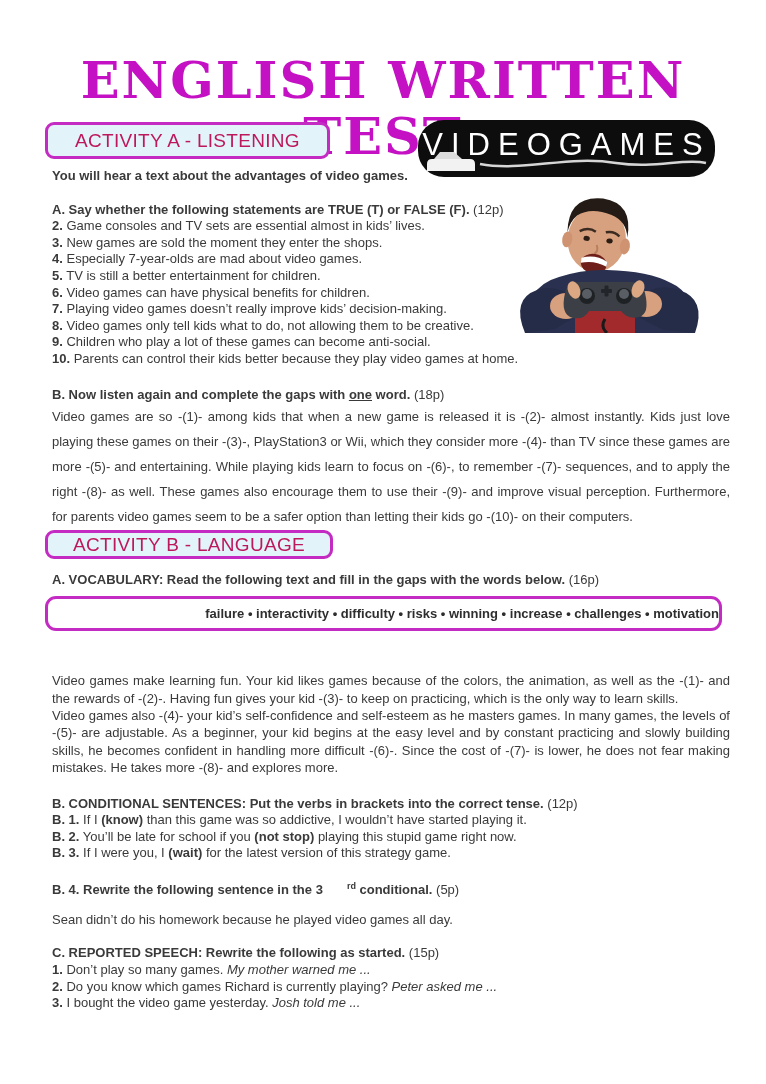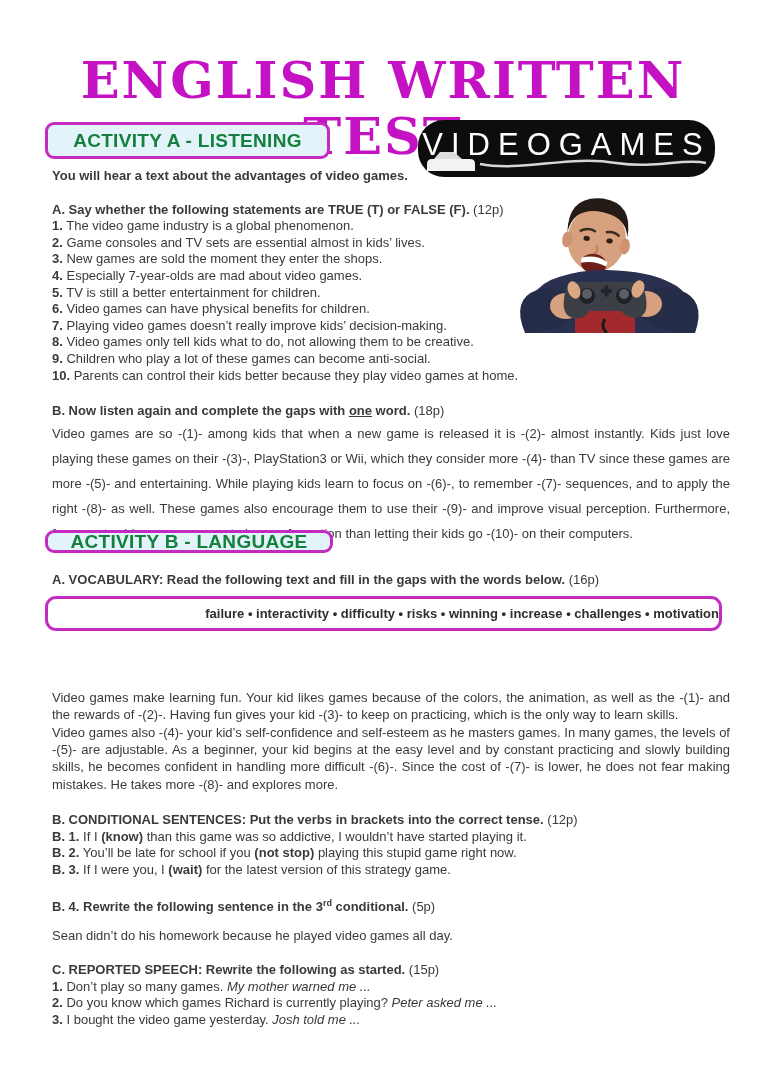--- a/index.html
+++ b/index.html
@@ -5,23 +5,23 @@
   html,body{margin:0;padding:0;background:#ffffff;}
   .page{position:relative;width:766px;height:1084px;background:#ffffff;overflow:hidden;
         font-family:"Liberation Sans",sans-serif;color:#3a3a3a;}
   
   .title{position:absolute;top:52px;left:0;width:766px;text-align:center;margin:0;
          font-family:"DejaVu Serif",serif;font-weight:bold;font-size:51px;line-height:1.1;
          letter-spacing:2px;color:#c411c4;}
   
   .act-box{position:absolute;box-sizing:border-box;border:3px solid #c32bc3;border-radius:9px;
            background:#e2f3fa;display:flex;align-items:center;justify-content:center;
-           font-weight:bold;font-size:19px;color:#15803d;letter-spacing:0.3px;}
+           font-weight:normal;font-size:19px;color:#be185d;letter-spacing:0.3px;}
   .act-a{left:45px;top:122px;width:285px;height:37px;}
-  .act-b{left:45px;top:530px;width:288px;height:23px;}
+  .act-b{left:45px;top:530px;width:288px;height:29px;}
   
   .logo{position:absolute;left:418px;top:120px;width:297px;height:57px;background:#0d0d0d;
         border-radius:26px;display:flex;align-items:center;justify-content:center;}
   .logo-text{color:#ffffff;font-size:31px;letter-spacing:8px;font-weight:normal;
              line-height:1;margin-top:-8px;}
   .logo-art{position:absolute;left:0;top:0;width:297px;height:57px;}
   
   .boy{position:absolute;left:497px;top:187px;width:220px;height:146px;}
   
   .content{position:absolute;left:52px;top:168px;width:678px;font-size:13px;line-height:16.6px;}
@@ -36,21 +36,21 @@
   .spacer-actb{height:143px;} 
   .vocab-head{position:absolute;left:0px;top:404px;width:678px;}
   .word-box{position:absolute;box-sizing:border-box;left:45px;top:596px;width:677px;height:35px;
             border:3px solid #c32bc3;border-radius:11px;background:#ffffff;
             display:flex;align-items:center;justify-content:flex-end;}
   .word-box span{font-weight:bold;font-size:13px;color:#2e2e2e;}
   .vpara{text-align:justify;line-height:17.4px;margin:0;}
   .mt-cond{margin-top:19px;}
   .mt-b4{margin-top:16px;}
   .mt-rep{margin-top:17px;}
-  sup{font-size:9px;}
+  sup{font-size:9px;margin-left:24px;}
   .u{text-decoration:underline;}
   .it{font-style:italic;}
   .watermark{position:absolute;right:11px;top:1098px;font-size:15px;color:#ef4444;
              font-family:"Liberation Sans",sans-serif;font-style:italic;}
 </style>
 </head>
 <body>
 
 <div class="page">
 
@@ -104,21 +104,20 @@
     </svg>
   </div>
 
   <div class="content">
 
     <p class="intro">You will hear a text about the advantages of video games.</p>
 
     <p class="hrow"><span class="b">A. Say whether the following statements are TRUE (T) or FALSE (F). </span><span class="pts">(12p)</span></p>
 
     <div class="list">
-      <p class="row"><span class="b">1.</span> <span>The video game industry is a global phenomenon.</span></p>
       <p class="row"><span class="b">2.</span> <span>Game consoles and TV sets are essential almost in kids’ lives.</span></p>
       <p class="row"><span class="b">3.</span> <span>New games are sold the moment they enter the shops.</span></p>
       <p class="row"><span class="b">4.</span> <span>Especially 7-year-olds are mad about video games.</span></p>
       <p class="row"><span class="b">5.</span> <span>TV is still a better entertainment for children.</span></p>
       <p class="row"><span class="b">6.</span> <span>Video games can have physical benefits for children.</span></p>
       <p class="row"><span class="b">7.</span> <span>Playing video games doesn’t really improve kids’ decision-making.</span></p>
       <p class="row"><span class="b">8.</span> <span>Video games only tell kids what to do, not allowing them to be creative.</span></p>
       <p class="row"><span class="b">9.</span> <span>Children who play a lot of these games can become anti-social.</span></p>
       <p class="row"><span class="b">10.</span> <span>Parents can control their kids better because they play video games at home.</span></p>
     </div>

